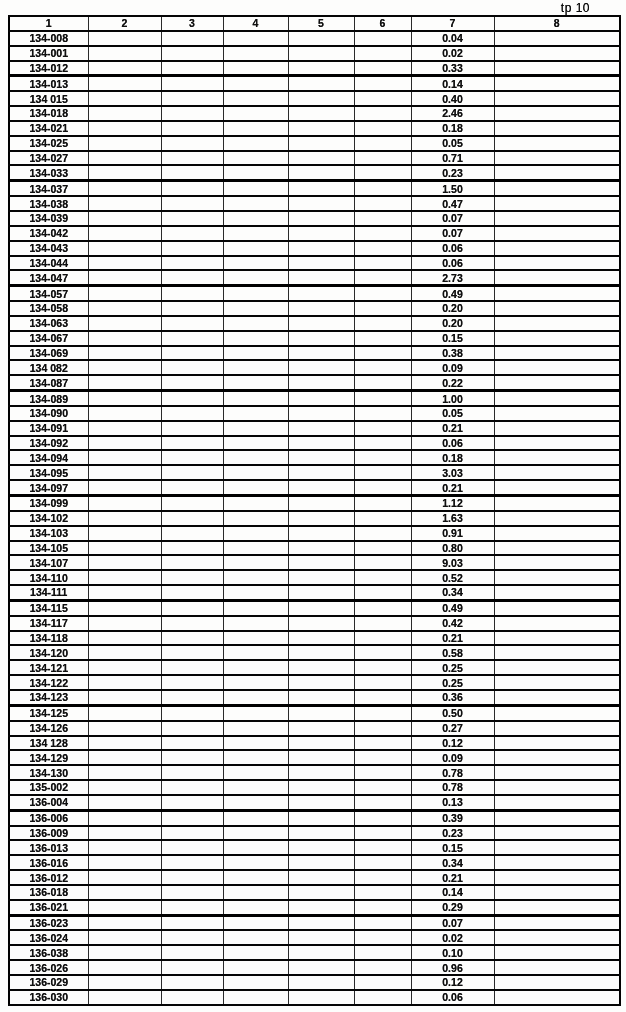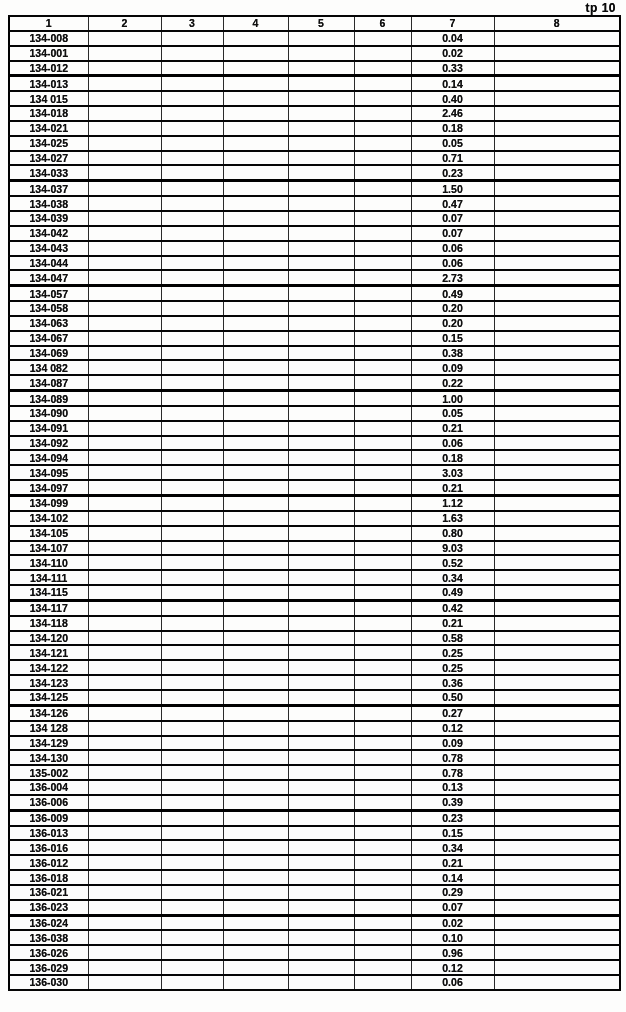--- a/index.html
+++ b/index.html
@@ -15,23 +15,23 @@
   .page {
     position: relative;
     width: 626px;
     height: 1012px;
     background: #fdfdfc;
     color: #0d0d0d;
   }
   .corner-label {
     position: absolute;
     top: 1px;
-    right: 10px;
+    right: 36px;
     font-size: 12px;
-    font-weight: bold;
+    font-weight: normal;
     letter-spacing: 0.5px;
     color: #0a0a0a;
     padding-left: 20px;
   }
   table.scan-table {
     position: absolute;
     left: 8px;
     top: 15px;
     width: 611px;
     border-collapse: collapse;
@@ -415,20 +415,30 @@
       <td class="txt-soft">134-102</td>
       <td></td>
       <td></td>
       <td></td>
       <td></td>
       <td></td>
       <td class="txt-soft">1.63</td>
       <td></td>
     </tr>
         <tr>
+      <td class="txt-soft">134-103</td>
+      <td></td>
+      <td></td>
+      <td></td>
+      <td></td>
+      <td></td>
+      <td class="txt-soft">0.91</td>
+      <td></td>
+    </tr>
+        <tr>
       <td class="txt-soft">134-105</td>
       <td></td>
       <td></td>
       <td></td>
       <td></td>
       <td></td>
       <td class="txt-soft">0.80</td>
       <td></td>
     </tr>
         <tr>

